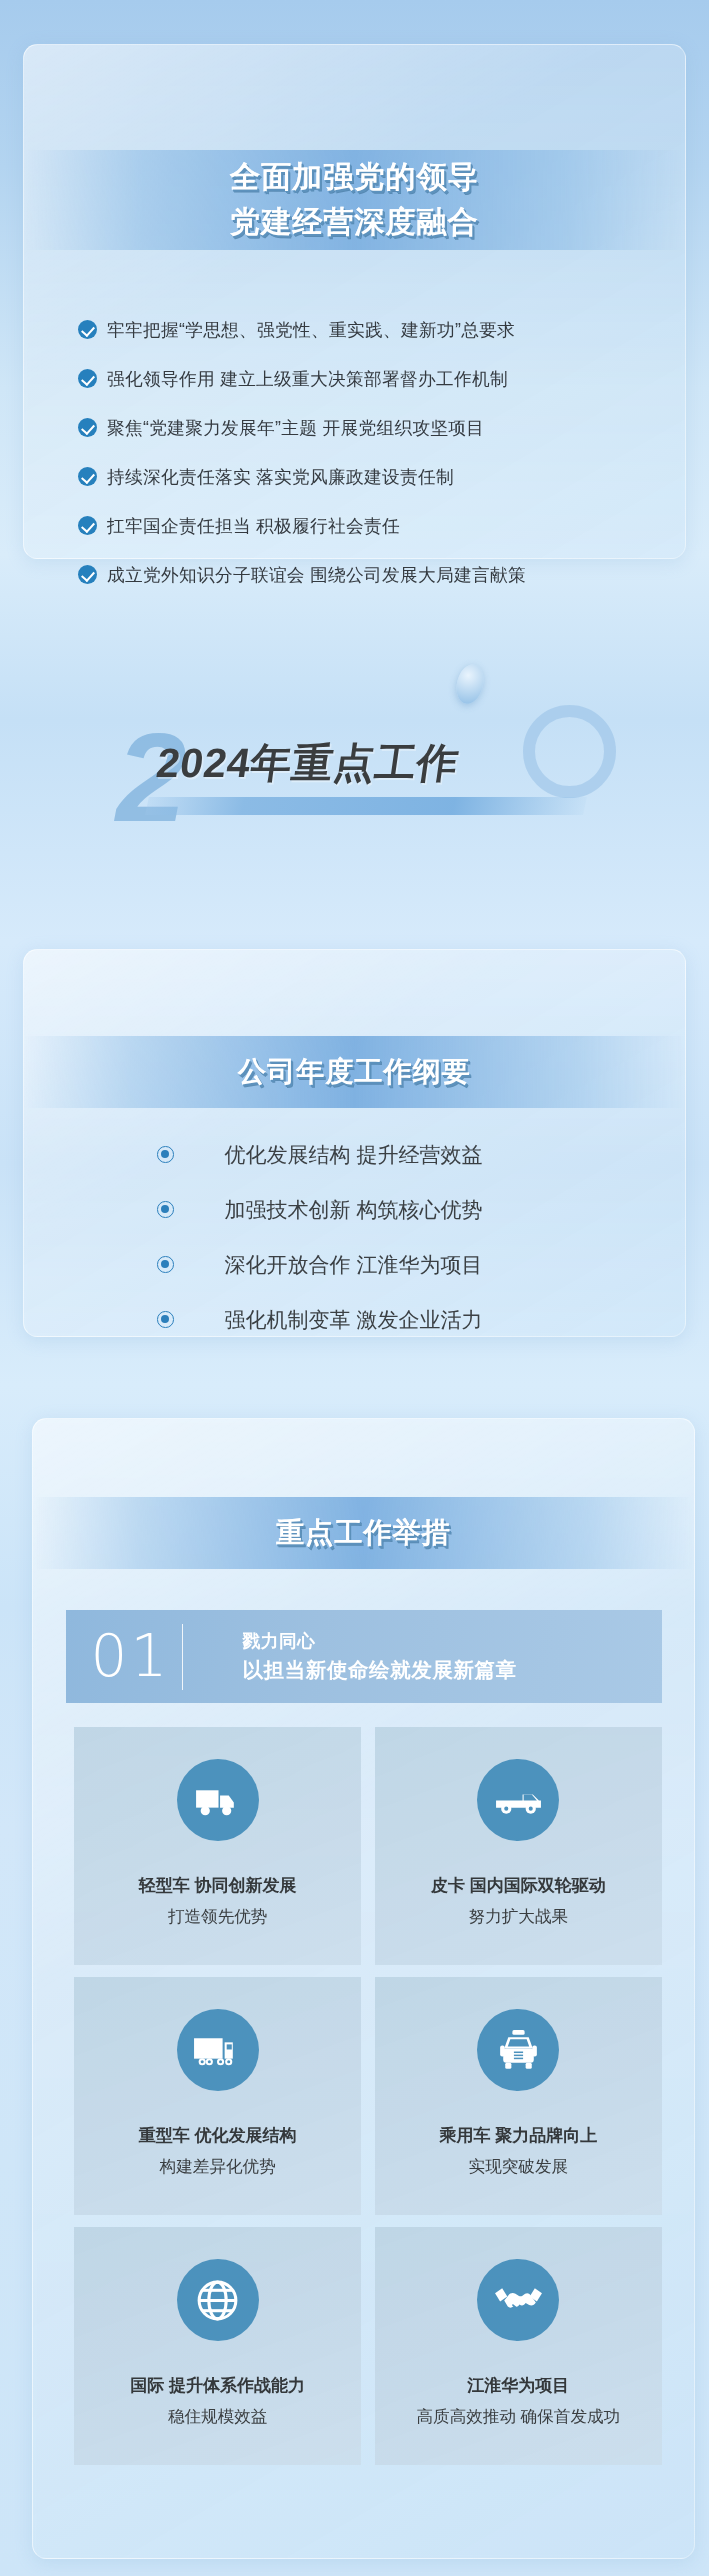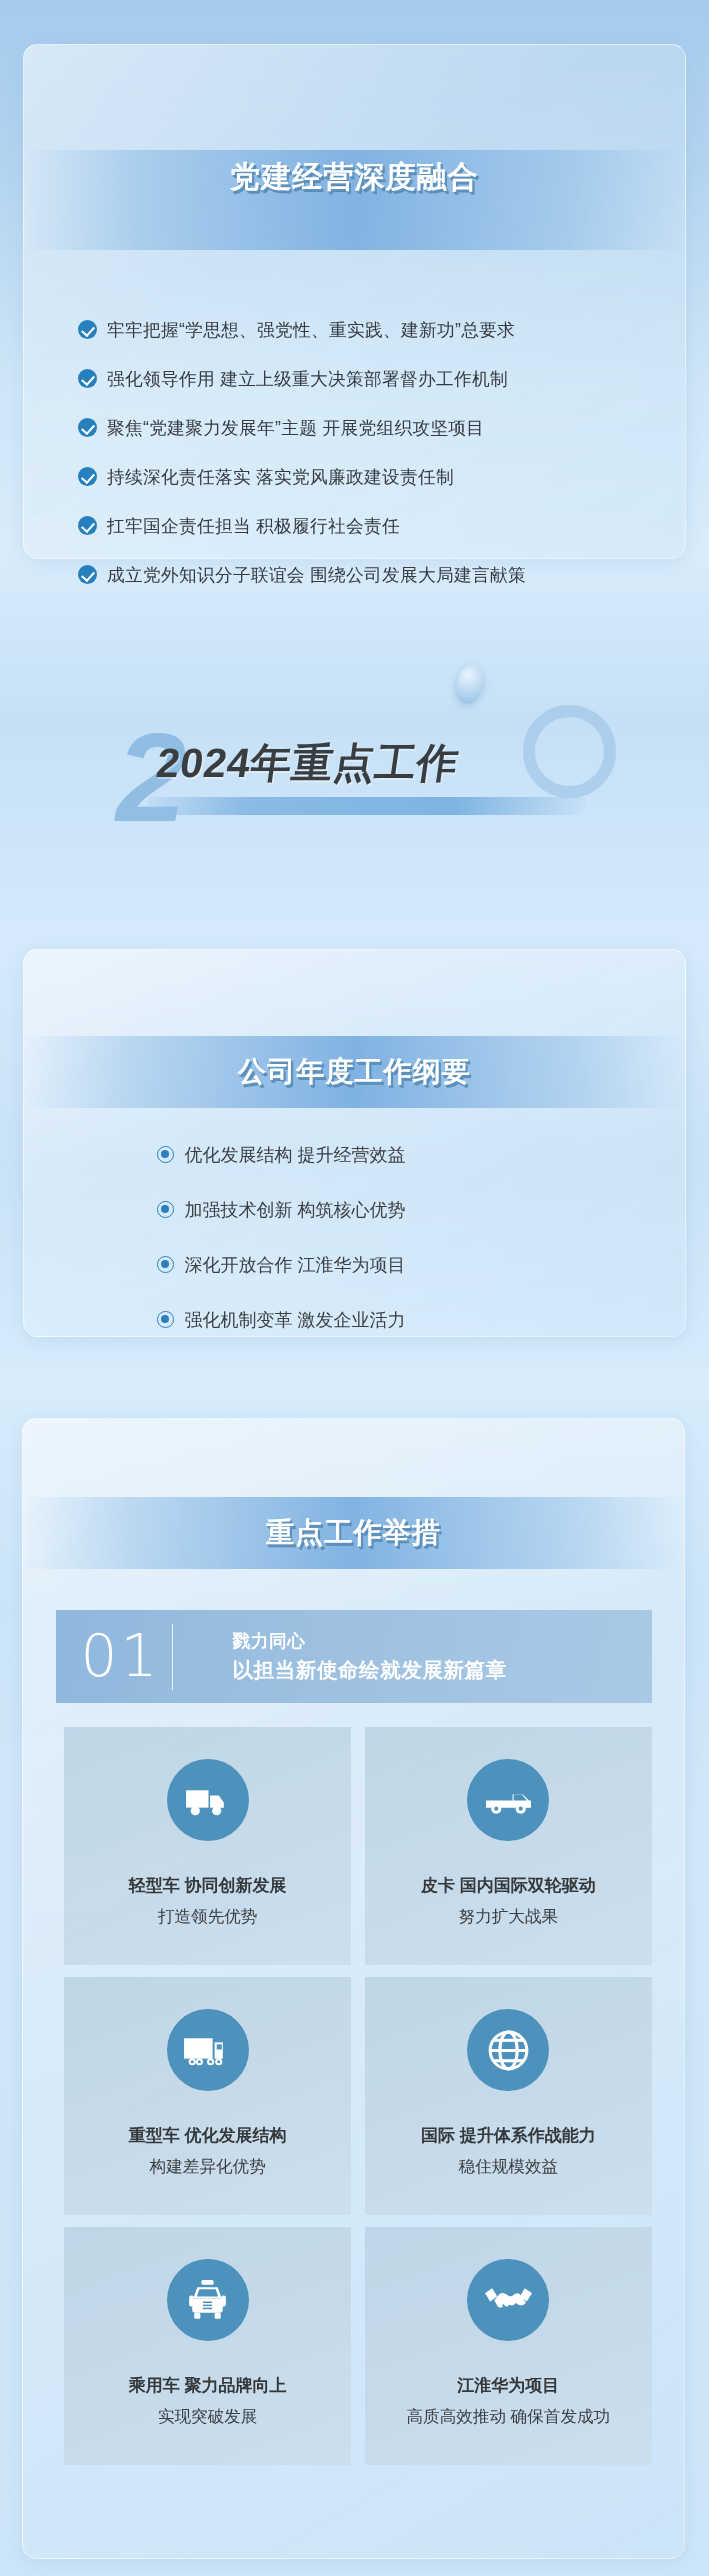--- a/index.html
+++ b/index.html
@@ -161,43 +161,44 @@
        rgba(160,200,235,0) 100%);
   }
   #s3-title {
     position: absolute; left: 0; right: 0; top: 91px;
     text-align: center; font-size: 28px; line-height: 61px;
   }
   .outline-list { position: absolute; left: 133px; top: 177px; width: 499px; }
   .outline-item {
     display: flex; align-items: center;
     height: 55px;
-    font-size: 18px;
+    font-size: 21px;
     color: #3b4044;
     white-space: nowrap;
+    gap: 40px;
   }
   .radio {
     flex: 0 0 auto;
     width: 16.6px; height: 16.6px;
     border-radius: 50%;
     border: 1.7px solid #2c7fbb;
     margin-right: 11px;
     position: relative;
   }
   .radio::after {
     content: "";
     position: absolute;
     left: 2.8px; top: 2.8px;
     width: 7.8px; height: 7.8px;
     border-radius: 50%;
     background: #2c7fbb;
   }
 
   
-  #s4-card { left: 22px; top: 1418px; width: 663px; height: 1141px; }
+  #s4-card { left: 32px; top: 1418px; width: 663px; height: 1141px; }
   #s4-bandinner {
     position: absolute; left: 0; right: 0; top: 78px; height: 72px;
     background: linear-gradient(90deg,
        rgba(160,200,235,0) 0%,
        rgba(137,186,229,.45) 16%,
        rgba(105,163,219,.80) 50%,
        rgba(137,186,229,.45) 84%,
        rgba(160,200,235,0) 100%);
   }
   #s4-title {
@@ -266,20 +267,21 @@
   }
 </style>
 </head>
 <body>
 
 <div class="page">
 
   <div class="glass" id="s1-card">
     <div class="band" id="s1-band"></div>
     <div class="emb" id="s1-title">
+      <div>全面加强党的领导</div>
       <div>党建经营深度融合</div>
     </div>
 
     <div class="bullets">
       <div class="bullet">
         <span class="chk"></span>
         <span>牢牢把握“学思想、强党性、重实践、建新功”总要求</span>
       </div>
       <div class="bullet">
         <span class="chk"></span>
@@ -395,56 +397,56 @@
             <circle cx="72" cy="72" r="3" fill="#4c92bd"></circle>
           </svg>
         </div>
         <div class="tile-l1">重型车 优化发展结构</div>
         <div class="tile-l2">构建差异化优势</div>
       </div>
 
       <div class="tile">
         <div class="tile-icon">
           <svg viewBox="0 0 100 100" aria-hidden="true">
-            <g fill="none" stroke="#ffffff" stroke-width="6">
-              <circle cx="50" cy="50" r="36"></circle>
-              <ellipse cx="50" cy="50" rx="17" ry="36"></ellipse>
-              <line x1="14" y1="50" x2="86" y2="50"></line>
-              <line x1="21" y1="30" x2="79" y2="30"></line>
-              <line x1="21" y1="70" x2="79" y2="70"></line>
-            </g>
-          </svg>
-        </div>
-        <div class="tile-l1">国际 提升体系作战能力</div>
-        <div class="tile-l2">稳住规模效益</div>
-      </div>
-
-      <div class="tile">
-        <div class="tile-icon">
-          <svg viewBox="0 0 100 100" aria-hidden="true">
             <rect x="38" y="10" width="24" height="9" rx="3"></rect>
             <path d="M30 24h40l8 22H22z"></path>
             <path d="M34 28h32l5 14H29z" fill="#4c92bd"></path>
             <rect x="20" y="46" width="60" height="28" rx="6"></rect>
             <rect x="14" y="40" width="9" height="22" rx="4"></rect>
             <rect x="77" y="40" width="9" height="22" rx="4"></rect>
             <rect x="24" y="74" width="12" height="12" rx="3"></rect>
             <rect x="64" y="74" width="12" height="12" rx="3"></rect>
             <rect x="41" y="52" width="18" height="3" fill="#4c92bd"></rect>
             <rect x="41" y="58" width="18" height="3" fill="#4c92bd"></rect>
             <rect x="41" y="64" width="18" height="3" fill="#4c92bd"></rect>
           </svg>
         </div>
         <div class="tile-l1">乘用车 聚力品牌向上</div>
         <div class="tile-l2">实现突破发展</div>
       </div>
 
       <div class="tile">
         <div class="tile-icon">
           <svg viewBox="0 0 100 100" aria-hidden="true">
+            <g fill="none" stroke="#ffffff" stroke-width="6">
+              <circle cx="50" cy="50" r="36"></circle>
+              <ellipse cx="50" cy="50" rx="17" ry="36"></ellipse>
+              <line x1="14" y1="50" x2="86" y2="50"></line>
+              <line x1="21" y1="30" x2="79" y2="30"></line>
+              <line x1="21" y1="70" x2="79" y2="70"></line>
+            </g>
+          </svg>
+        </div>
+        <div class="tile-l1">国际 提升体系作战能力</div>
+        <div class="tile-l2">稳住规模效益</div>
+      </div>
+
+      <div class="tile">
+        <div class="tile-icon">
+          <svg viewBox="0 0 100 100" aria-hidden="true">
             <path d="M4 36 L18 26 L28 42 L14 52 Z"></path>
             <path d="M96 36 L82 26 L72 42 L86 52 Z"></path>
             <path d="M30 40c4-5 9-6 14-3l7 4c2 1 4 1 6 0l6-4c4-2 8-1 11 3l10 14c-3 5-8 7-13 5l-7-4c-3 5-8 6-12 3-3 5-8 6-12 3-3 4-8 4-11 1L22 50z"></path>
             <path d="M38 58c5 4 10 8 15 11 3 2 6 1 8-2" fill="none" stroke="#4c92bd" stroke-width="3"></path>
           </svg>
         </div>
         <div class="tile-l1">江淮华为项目</div>
         <div class="tile-l2">高质高效推动  确保首发成功</div>
       </div>
 

